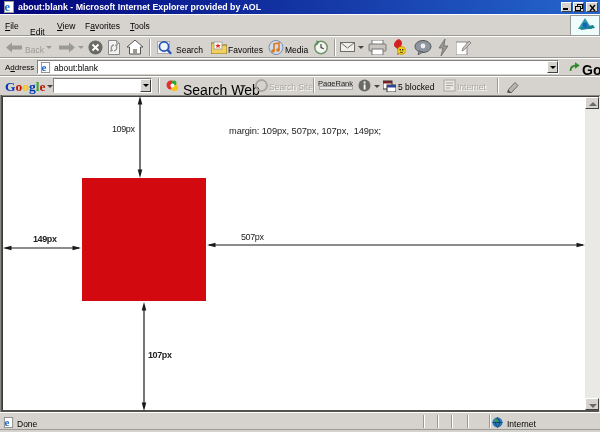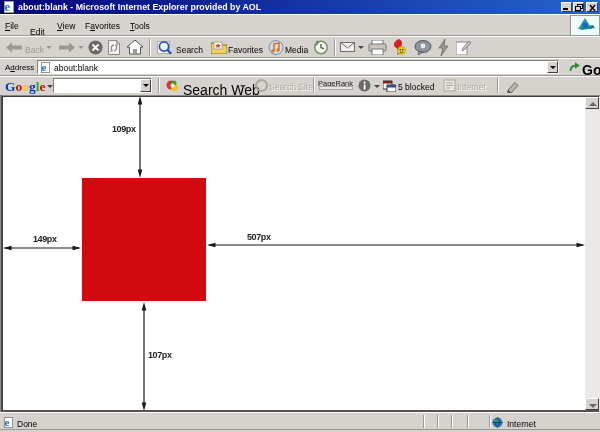--- a/index.html
+++ b/index.html
@@ -262,38 +262,39 @@
   <div class="abs" style="left:1px;top:315px;width:598px;height:2px;background:#55534e;"></div>
 
   <div class="abs" style="left:82px;top:83px;width:124px;height:123px;background:#d20a10;"></div>
 
   <svg class="abs" style="left:133px;top:1px;" width="14" height="82" viewBox="0 0 14 82">
     <line x1="7" y1="3" x2="7" y2="79" stroke="#1a1a1a" stroke-width="1.2"></line>
     <path d="M7 0 L4.7 8.5 L9.3 8.5 Z" fill="#1a1a1a"></path>
     <path d="M7 82 L4.7 73.5 L9.3 73.5 Z" fill="#1a1a1a"></path>
   </svg>
 
-  <div class="abs" style="left:112px;top:29px;font-size:9px;font-weight:bold;letter-spacing:-0.4px;color:#222;">109px</div>
-
+  <div class="abs" style="left:112px;top:29px;font-size:9px;font-weight:normal;letter-spacing:-0.4px;color:#222;">109px</div>
+
+  <div class="abs" style="left:229px;top:31px;font-size:9.3px;letter-spacing:-0.1px;color:#222;">margin: 109px, 507px, 107px,&nbsp; 149px;</div>
 
   <svg class="abs" style="left:3px;top:147px;" width="78" height="12" viewBox="0 0 78 12">
     <line x1="2" y1="6" x2="76" y2="6" stroke="#1a1a1a" stroke-width="1.2"></line>
     <path d="M0 6 L8.5 3.7 L8.5 8.3 Z" fill="#1a1a1a"></path>
     <path d="M78 6 L69.5 3.7 L69.5 8.3 Z" fill="#1a1a1a"></path>
   </svg>
 
   <div class="abs" style="left:33px;top:139px;font-size:9px;font-weight:bold;letter-spacing:-0.4px;color:#222;">149px</div>
 
   <svg class="abs" style="left:207px;top:144px;" width="378" height="12" viewBox="0 0 378 12">
     <line x1="2" y1="6" x2="376" y2="6" stroke="#1a1a1a" stroke-width="1.2"></line>
     <path d="M0 6 L8.5 3.7 L8.5 8.3 Z" fill="#1a1a1a"></path>
     <path d="M378 6 L369.5 3.7 L369.5 8.3 Z" fill="#1a1a1a"></path>
   </svg>
 
-  <div class="abs" style="left:247px;top:137px;font-size:9px;font-weight:bold;letter-spacing:-0.4px;color:#222;">507px</div>
+  <div class="abs" style="left:241px;top:137px;font-size:9px;font-weight:normal;letter-spacing:-0.4px;color:#222;">507px</div>
 
   <svg class="abs" style="left:137px;top:207px;" width="14" height="109" viewBox="0 0 14 109">
     <line x1="7" y1="3" x2="7" y2="106" stroke="#1a1a1a" stroke-width="1.2"></line>
     <path d="M7 0 L4.7 8.5 L9.3 8.5 Z" fill="#1a1a1a"></path>
     <path d="M7 109 L4.7 100.5 L9.3 100.5 Z" fill="#1a1a1a"></path>
   </svg>
 
   <div class="abs" style="left:148px;top:255px;font-size:9px;font-weight:bold;letter-spacing:-0.4px;color:#222;">107px</div>
 
   <div class="abs" style="left:585px;top:2px;width:15px;height:313px;background:#ebe9e6;">

